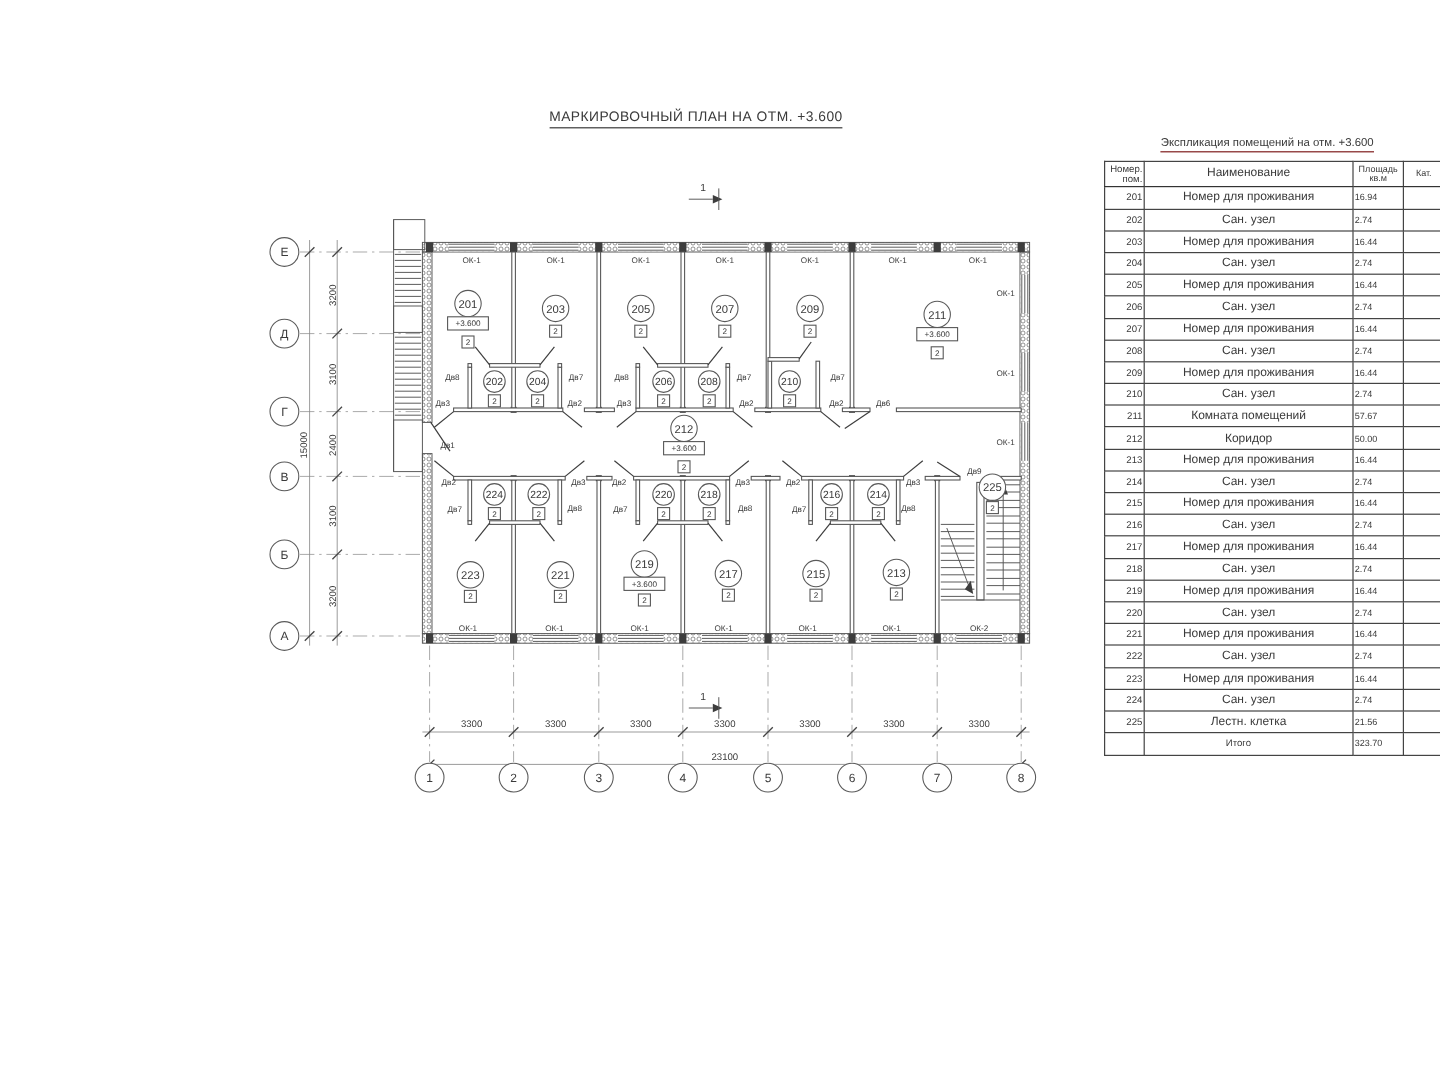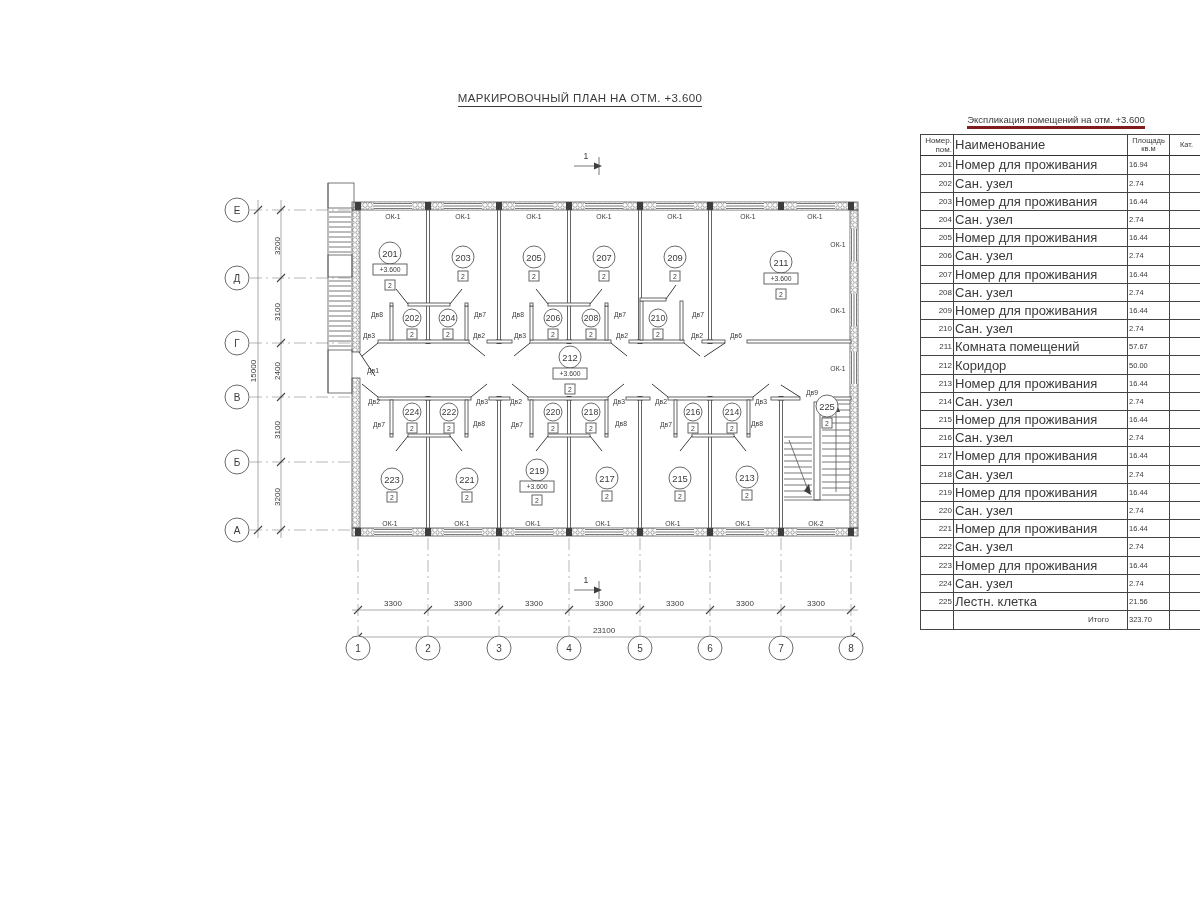--- a/index.html
+++ b/index.html
@@ -5,31 +5,31 @@
   html,body{margin:0;padding:0;background:#fff;}
   #page{position:relative;width:1200px;height:900px;background:#fff;overflow:hidden;
         font-family:"Liberation Sans",sans-serif;color:#3a3a3a;}
   .abs{position:absolute;}
   
   #title{left:430px;top:92px;width:300px;text-align:center;font-size:11.5px;letter-spacing:.4px;}
   #title span{border-bottom:1px solid #3a3a3a;padding-bottom:2px;}
   
   #sched{left:920px;top:114px;width:272px;}
   #sched .stitle{text-align:center;font-size:9.5px;margin-bottom:9px;}
-  #sched .stitle span{border-bottom:3px solid #7f1d1d;padding-bottom:1px;}
+  #sched .stitle span{border-bottom:1px solid #7f1d1d;padding-bottom:1px;}
   table{border-collapse:collapse;table-layout:fixed;width:272px;}
   th,td{border:1px solid #444;overflow:hidden;white-space:nowrap;}
   th{border-bottom:1.6px solid #333;font-weight:normal;font-size:8px;line-height:1.15;text-align:center;}
   table{border:1.6px solid #333;}
   .c-num{width:30px;font-size:8px;text-align:right;height:15.2px;}
-  .c-name{width:171px;font-size:13px;text-align:left;}
+  .c-name{width:171px;font-size:10px;text-align:center;}
   .c-area{width:39px;font-size:7.5px;}
   .c-cat{width:31px;font-size:7.5px;text-align:center;}
   .totrow td{height:15.5px;}
-  .totrow .c-name{text-align:right;padding-right:18px;font-size:8px;}
+  .totrow .c-name{text-align:center;padding-right:18px;font-size:8px;}
   
   svg text{fill:#3a3a3a;font-family:"Liberation Sans",sans-serif;text-anchor:middle;}
   .t7{font-size:6.8px;}
   .t8{font-size:8px;}
   .t9{font-size:8.6px;}
   .t10{font-size:9.4px;}
   .t11{font-size:10px;}
   .wall{fill:url(#wh);stroke:#555;stroke-width:.8;}
   .win{fill:#fff;stroke:none;}
   .wl{stroke:#555;stroke-width:.8;}

